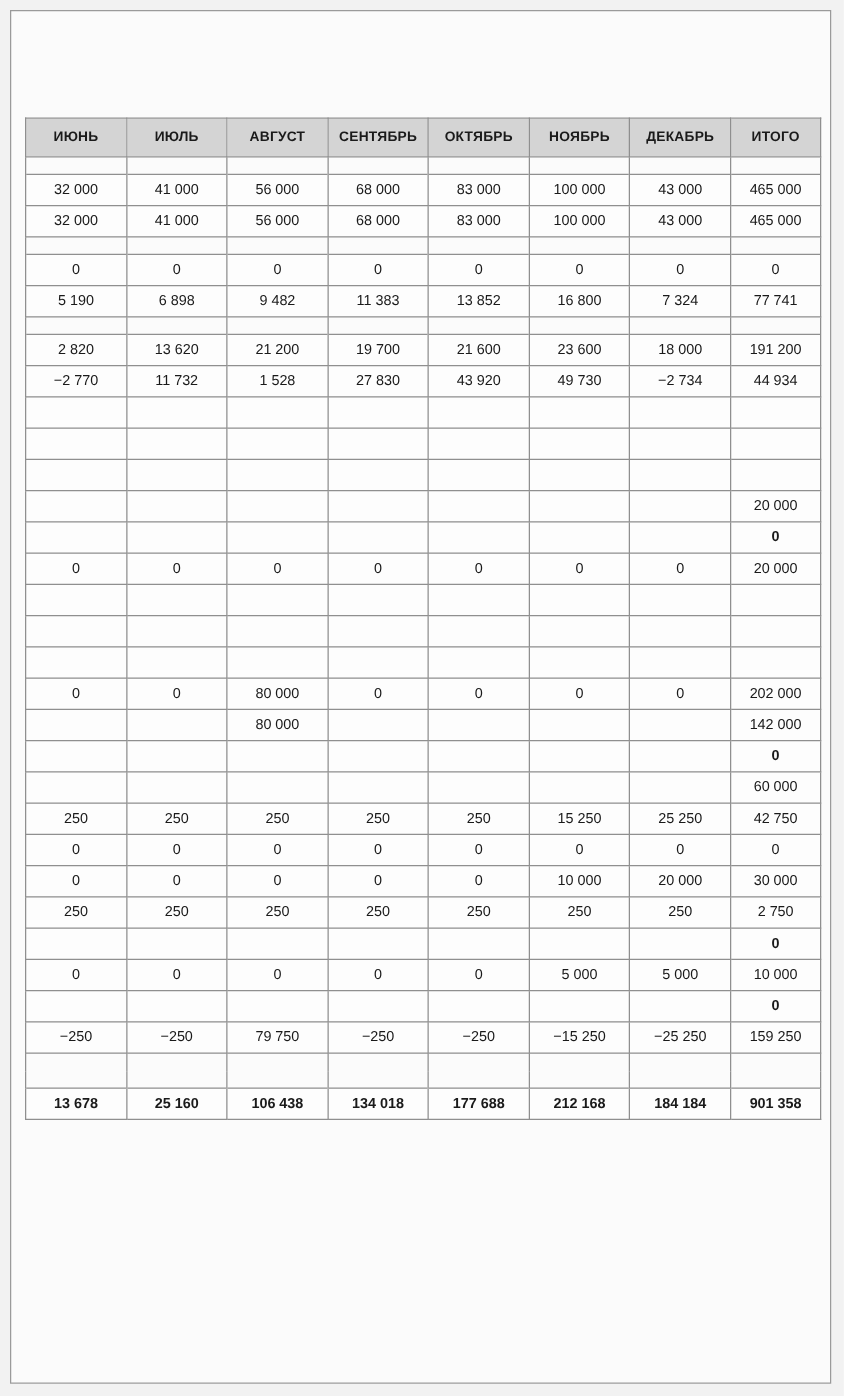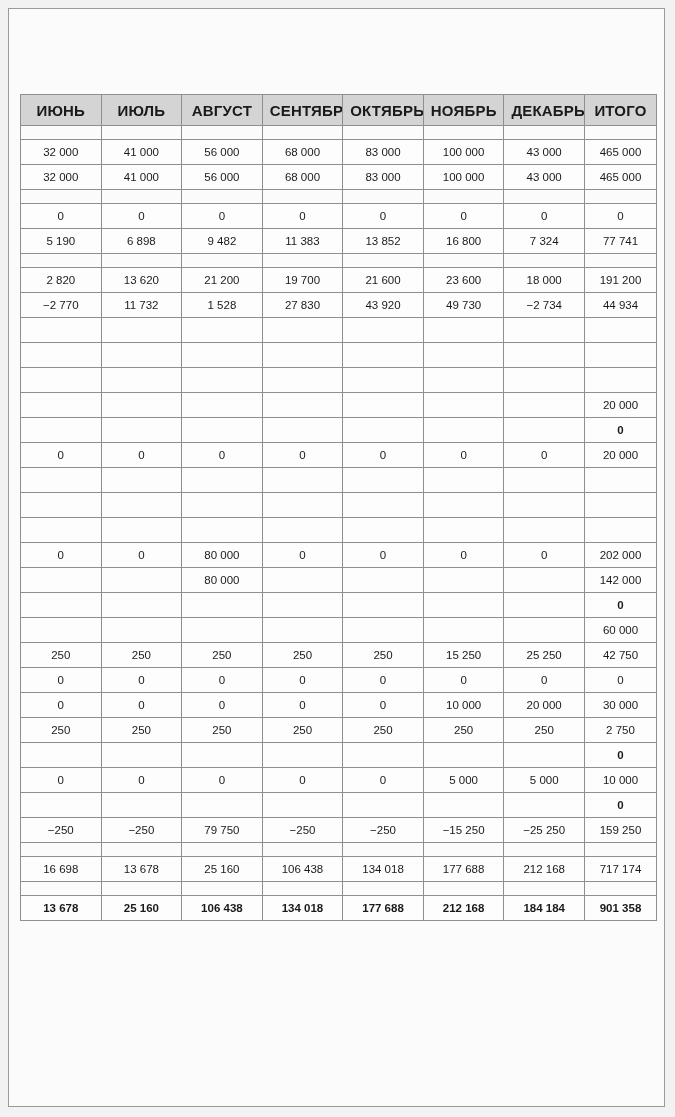--- a/index.html
+++ b/index.html
@@ -42,21 +42,21 @@
     text-align: center;
     font-size: 11.5px;
     color: #1a1a1a;
     background: #fdfdfd;
     white-space: nowrap;
     overflow: hidden;
   }
   table.sheet th {
     background: #d4d4d4;
     font-weight: bold;
-    font-size: 15px;
+    font-size: 11px;
     letter-spacing: 0.2px;
     height: 31px;
   }
   td.shaded, th.shaded {
     background: #d7d7d7;
   }
   tr.spacer td {
     height: 14px;
     border-left: 1px solid #8f8f8f;
     border-right: 1px solid #8f8f8f;
@@ -393,30 +393,20 @@
           <tr class="spacer">
             <td></td>
             <td></td>
             <td></td>
             <td></td>
             <td></td>
             <td></td>
             <td></td>
             <td class="col-last"></td>
           </tr>
-          <tr>
-            <td>16 698</td>
-            <td>13 678</td>
-            <td>25 160</td>
-            <td>106 438</td>
-            <td>134 018</td>
-            <td>177 688</td>
-            <td>212 168</td>
-            <td class="col-last">717 174</td>
-          </tr>
           <tr class="spacer">
             <td></td>
             <td></td>
             <td></td>
             <td></td>
             <td></td>
             <td></td>
             <td></td>
             <td class="col-last"></td>
           </tr>

